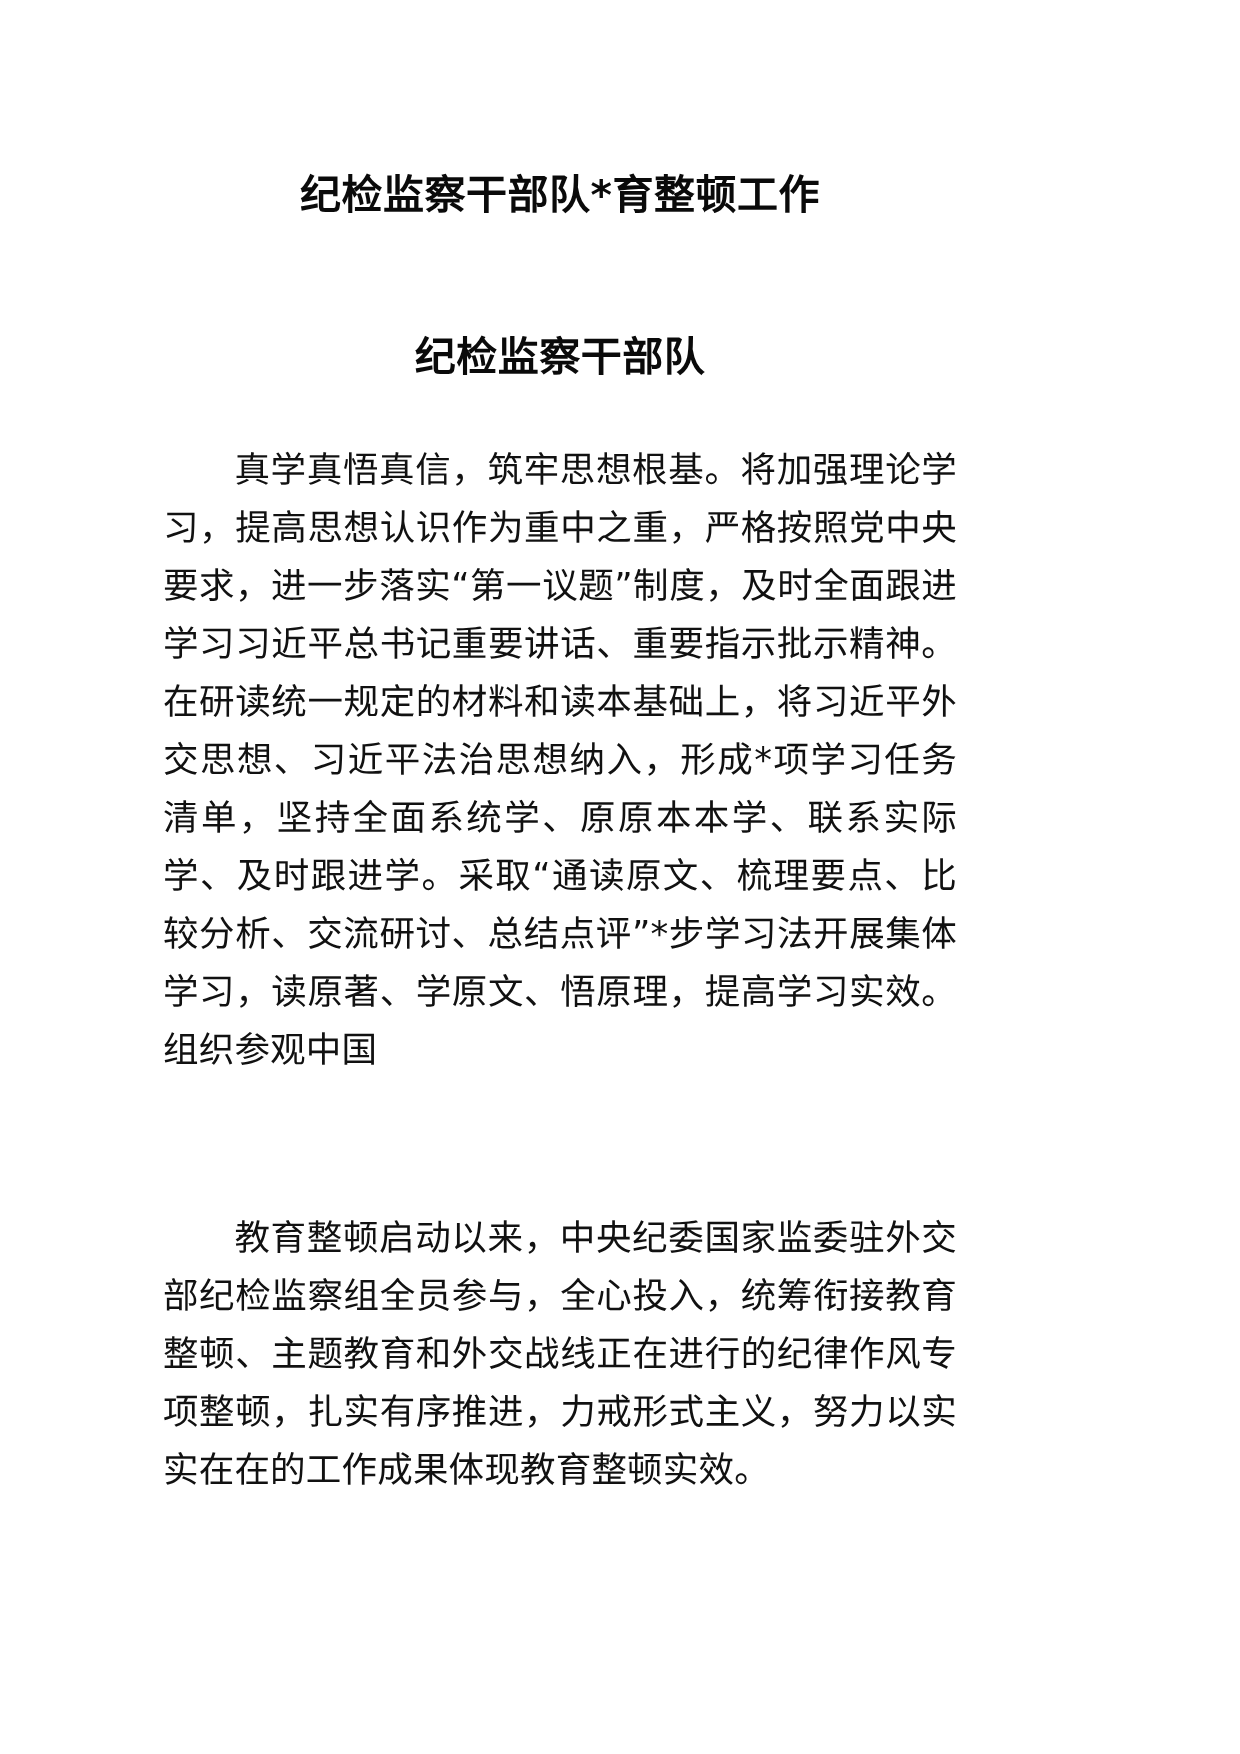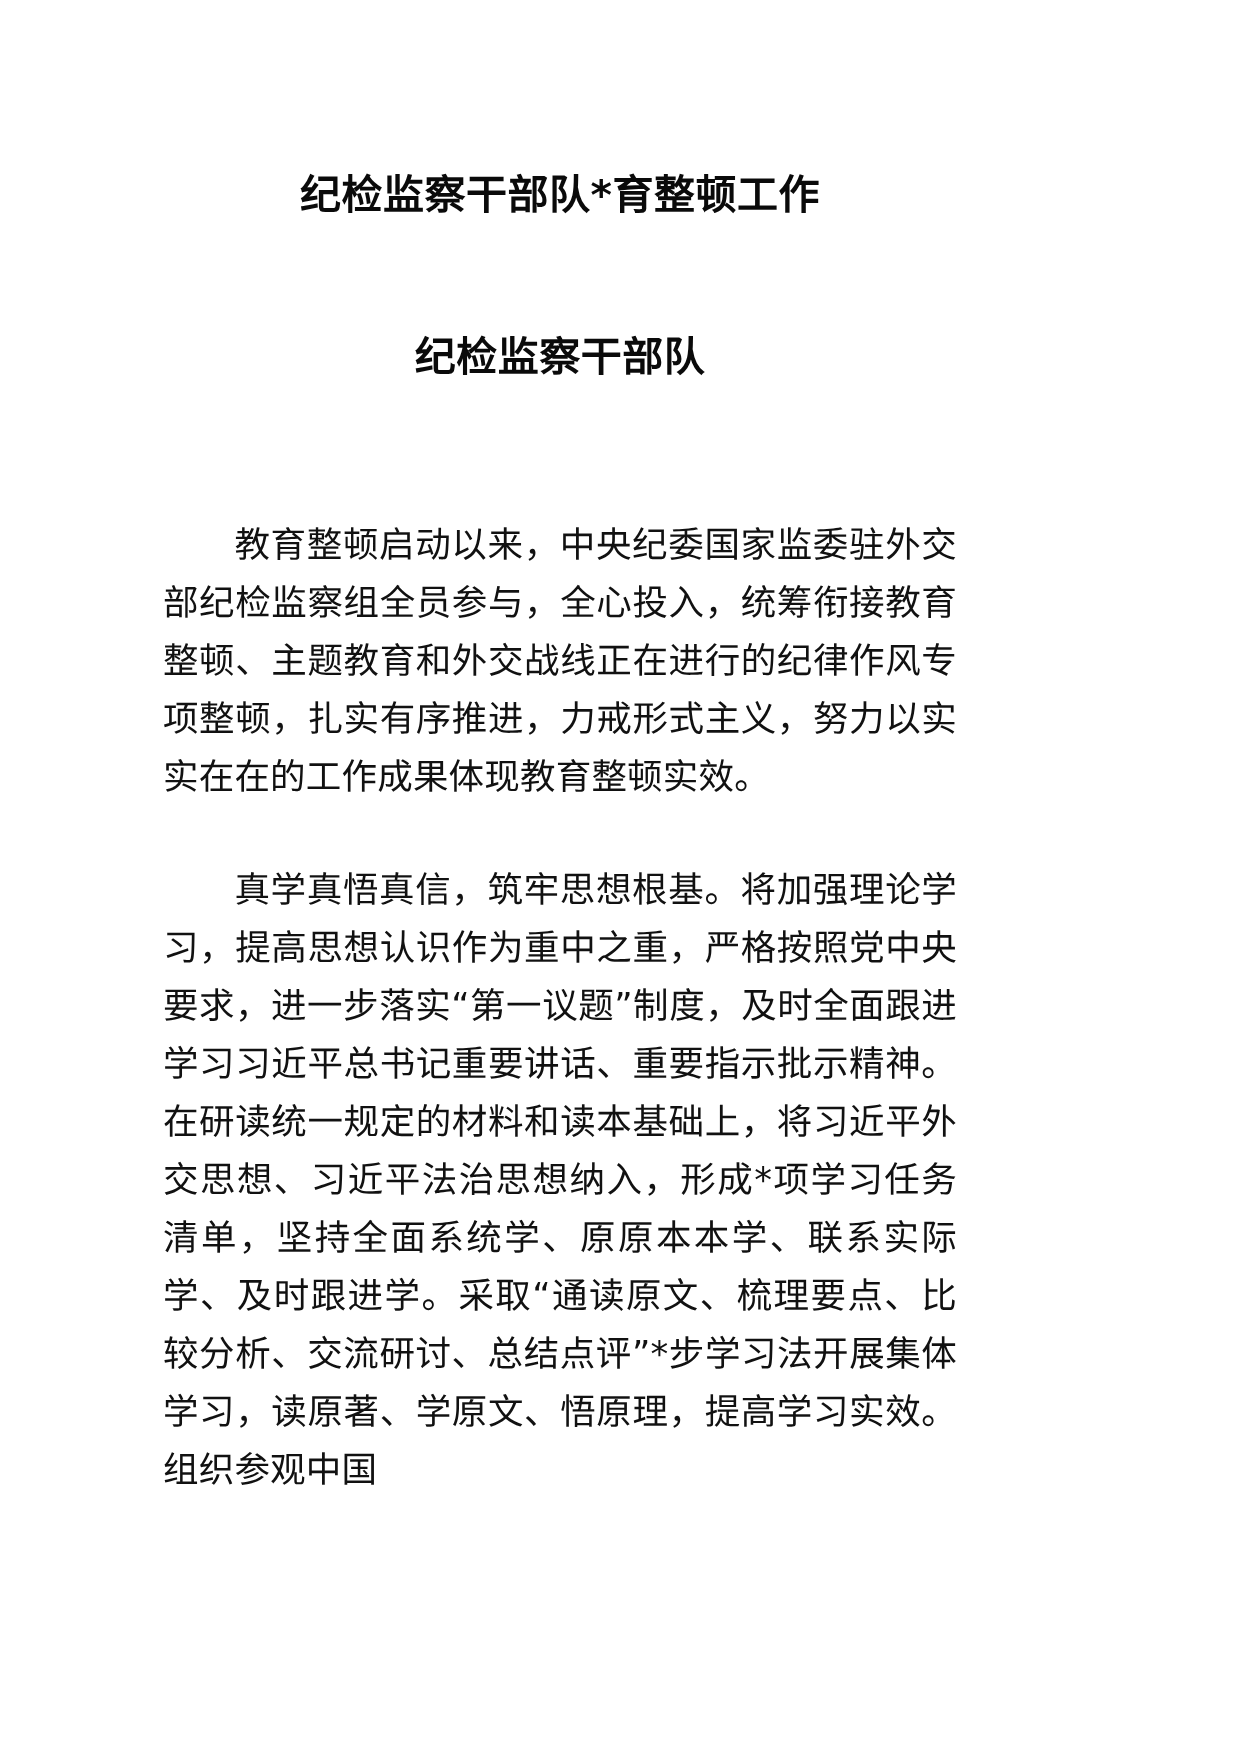--- a/index.html
+++ b/index.html
@@ -70,18 +70,18 @@
 <body>
 
 <div class="page">
   <div class="doc-body">
 
     <div class="title-block">
       <div class="doc-title-line title-1">纪检监察干部队*育整顿工作</div>
       <div class="doc-title-line title-2">纪检监察干部队</div>
     </div>
 
+    <p class="paragraph para-2"><span class="indent"></span><span>真学真悟真信，筑牢思想根基。将加强理论学习，提高思想认识作为重中之重，严格按照党中央要求，进一步落实“第一议题”制度，及时全面跟进学习习近平总书记重要讲话、重要指示批示精神。在研读统一规定的材料和读本基础上，将习近平外交思想、习近平法治思想纳入，形成*项学习任务清单，坚持全面系统学、原原本本学、联系实际学、及时跟进学。采取“通读原文、梳理要点、比较分析、交流研讨、总结点评”*步学习法开展集体学习，读原著、学原文、悟原理，提高学习实效。组织参观中国</span></p>
+
     <p class="paragraph para-1"><span class="indent"></span><span>教育整顿启动以来，中央纪委国家监委驻外交部纪检监察组全员参与，全心投入，统筹衔接教育整顿、主题教育和外交战线正在进行的纪律作风专项整顿，扎实有序推进，力戒形式主义，努力以实实在在的工作成果体现教育整顿实效。</span></p>
-
-    <p class="paragraph para-2"><span class="indent"></span><span>真学真悟真信，筑牢思想根基。将加强理论学习，提高思想认识作为重中之重，严格按照党中央要求，进一步落实“第一议题”制度，及时全面跟进学习习近平总书记重要讲话、重要指示批示精神。在研读统一规定的材料和读本基础上，将习近平外交思想、习近平法治思想纳入，形成*项学习任务清单，坚持全面系统学、原原本本学、联系实际学、及时跟进学。采取“通读原文、梳理要点、比较分析、交流研讨、总结点评”*步学习法开展集体学习，读原著、学原文、悟原理，提高学习实效。组织参观中国</span></p>
 
   </div>
 </div>
 
 </body></html>

